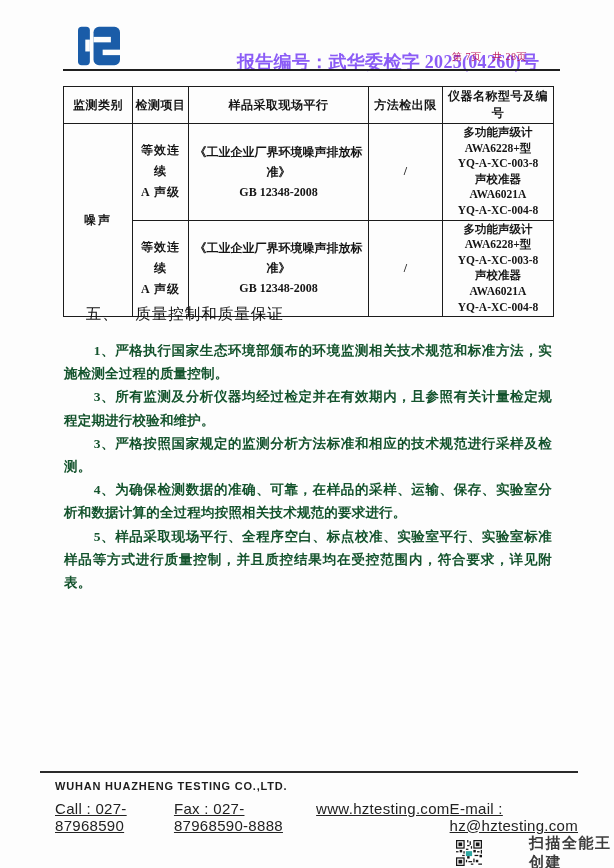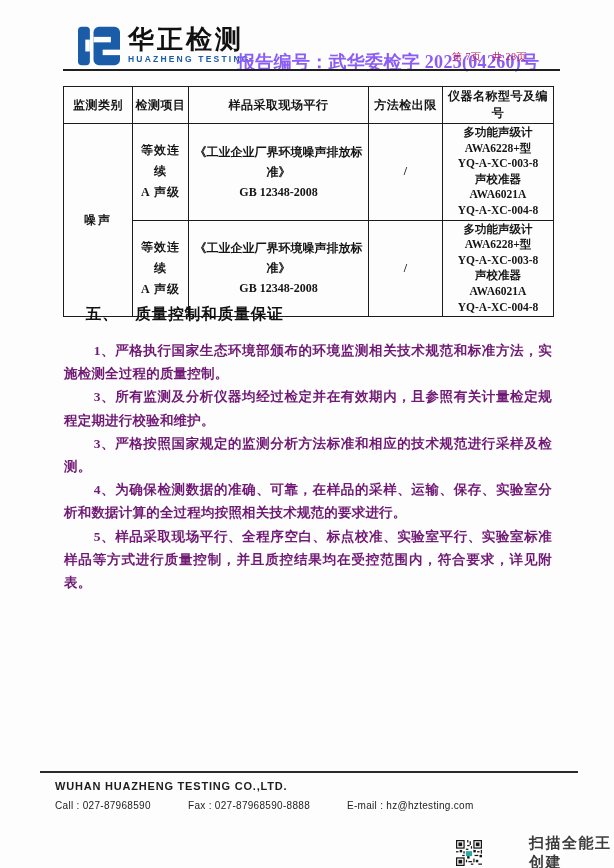--- a/index.html
+++ b/index.html
@@ -58,40 +58,40 @@
   .pre { white-space: pre-line; }
   td.cell-item { line-height: 21px; letter-spacing: 1px; }
   td.cell-method { line-height: 20px; }
   td.cell-limit { font-size: 12px; }
   td.cell-instruments { line-height: 15.6px; font-size: 11.5px; }
   td.cell-category { letter-spacing: 2px; }
 
   
   .section { position: absolute; top: 304px; left: 64px; width: 488px; }
   .section-title {
-    font-size: 15.5px; font-weight: 700; color: #111;
+    font-size: 15.5px; font-weight: 400; color: #111;
     letter-spacing: 1px; text-indent: 1.4em; line-height: 20px;
     margin-bottom: 15px;
   }
   .section p {
     font-size: 13.5px; line-height: 23.2px; font-weight: 600;
-    text-indent: 2.2em; text-align: justify; color: #701a75;
+    text-indent: 2.2em; text-align: justify; color: #14532d;
     letter-spacing: 0.2px;
   }
 
   
   .footer { position: absolute; top: 771px; left: 40px; width: 538px; font-family: "Liberation Sans", sans-serif; }
   .footer-rule { height: 1.5px; background: #2a2a2a; }
   .company-name {
     margin: 7px 0 0 15px;
     font-size: 11px; font-weight: 700; letter-spacing: 0.8px; color: #1d1d1d;
   }
   .contact-row {
     margin: 8px 0 12px 15px; display: flex;
-    font-size: 10px; color: #222; letter-spacing: 0.3px;
+    font-size: 15px; color: #222; letter-spacing: 0.3px; text-decoration: underline;
   }
   .contact-call { width: 133px; }
   .contact-fax { width: 159px; }
   .contact-web { width: 136px; }
   .contact-email { flex: 1; }
 
   
   .watermark { position: absolute; top: 834px; left: 456px; display: flex; align-items: center; gap: 39px; }
   .qr-icon { display: block; }
   .watermark-text {
@@ -110,24 +110,20 @@
         <g fill="#1a5ca8">
           <rect x="0" y="3" width="13" height="42" rx="4"></rect>
           <rect x="17" y="3" width="29" height="42" rx="6"></rect>
         </g>
         <g fill="#fdfdfd">
           <rect x="8" y="17" width="5" height="13"></rect>
           <rect x="17" y="14" width="19" height="6"></rect>
           <rect x="27" y="28" width="19" height="6"></rect>
         </g>
       </svg>
-    </span>
-    <span class="brand-text">
-      <span class="brand-cn" style="display:block">华正检测</span>
-      <span class="brand-en" style="display:block">HUAZHENG TESTING</span>
     </span>
   </div>
   <div class="report-no">报告编号：武华委检字 2025(04260)号</div>
   <div class="page-indicator">第 7页　共 28页</div>
   <div class="header-rule"></div>
 
   <table class="methods">
     <colgroup>
       <col style="width:69px">
         <col style="width:56px">
@@ -183,20 +179,21 @@
     <p>4、为确保检测数据的准确、可靠，在样品的采样、运输、保存、实验室分析和数据计算的全过程均按照相关技术规范的要求进行。</p>
     <p>5、样品采取现场平行、全程序空白、标点校准、实验室平行、实验室标准样品等方式进行质量控制，并且质控结果均在受控范围内，符合要求，详见附表。</p>
   </div>
 
   <div class="footer">
     <div class="footer-rule"></div>
     <div class="company-name">WUHAN HUAZHENG TESTING CO.,LTD.</div>
     <div class="contact-row">
       <span class="contact-call">Call : 027-87968590</span>
       <span class="contact-fax">Fax : 027-87968590-8888</span>
+      <span class="contact-web">www.hztesting.com</span>
       <span class="contact-email">E-mail : hz@hztesting.com</span>
     </div>
   </div>
 
   <div class="watermark">
     <span>
       <svg class="qr-icon" width="26" height="26" viewBox="0 0 21 21" aria-hidden="true">
         <rect width="21" height="21" fill="#ffffff"></rect>
         <g fill="#161616">
           <rect x="0" y="0" width="7" height="7"></rect>

